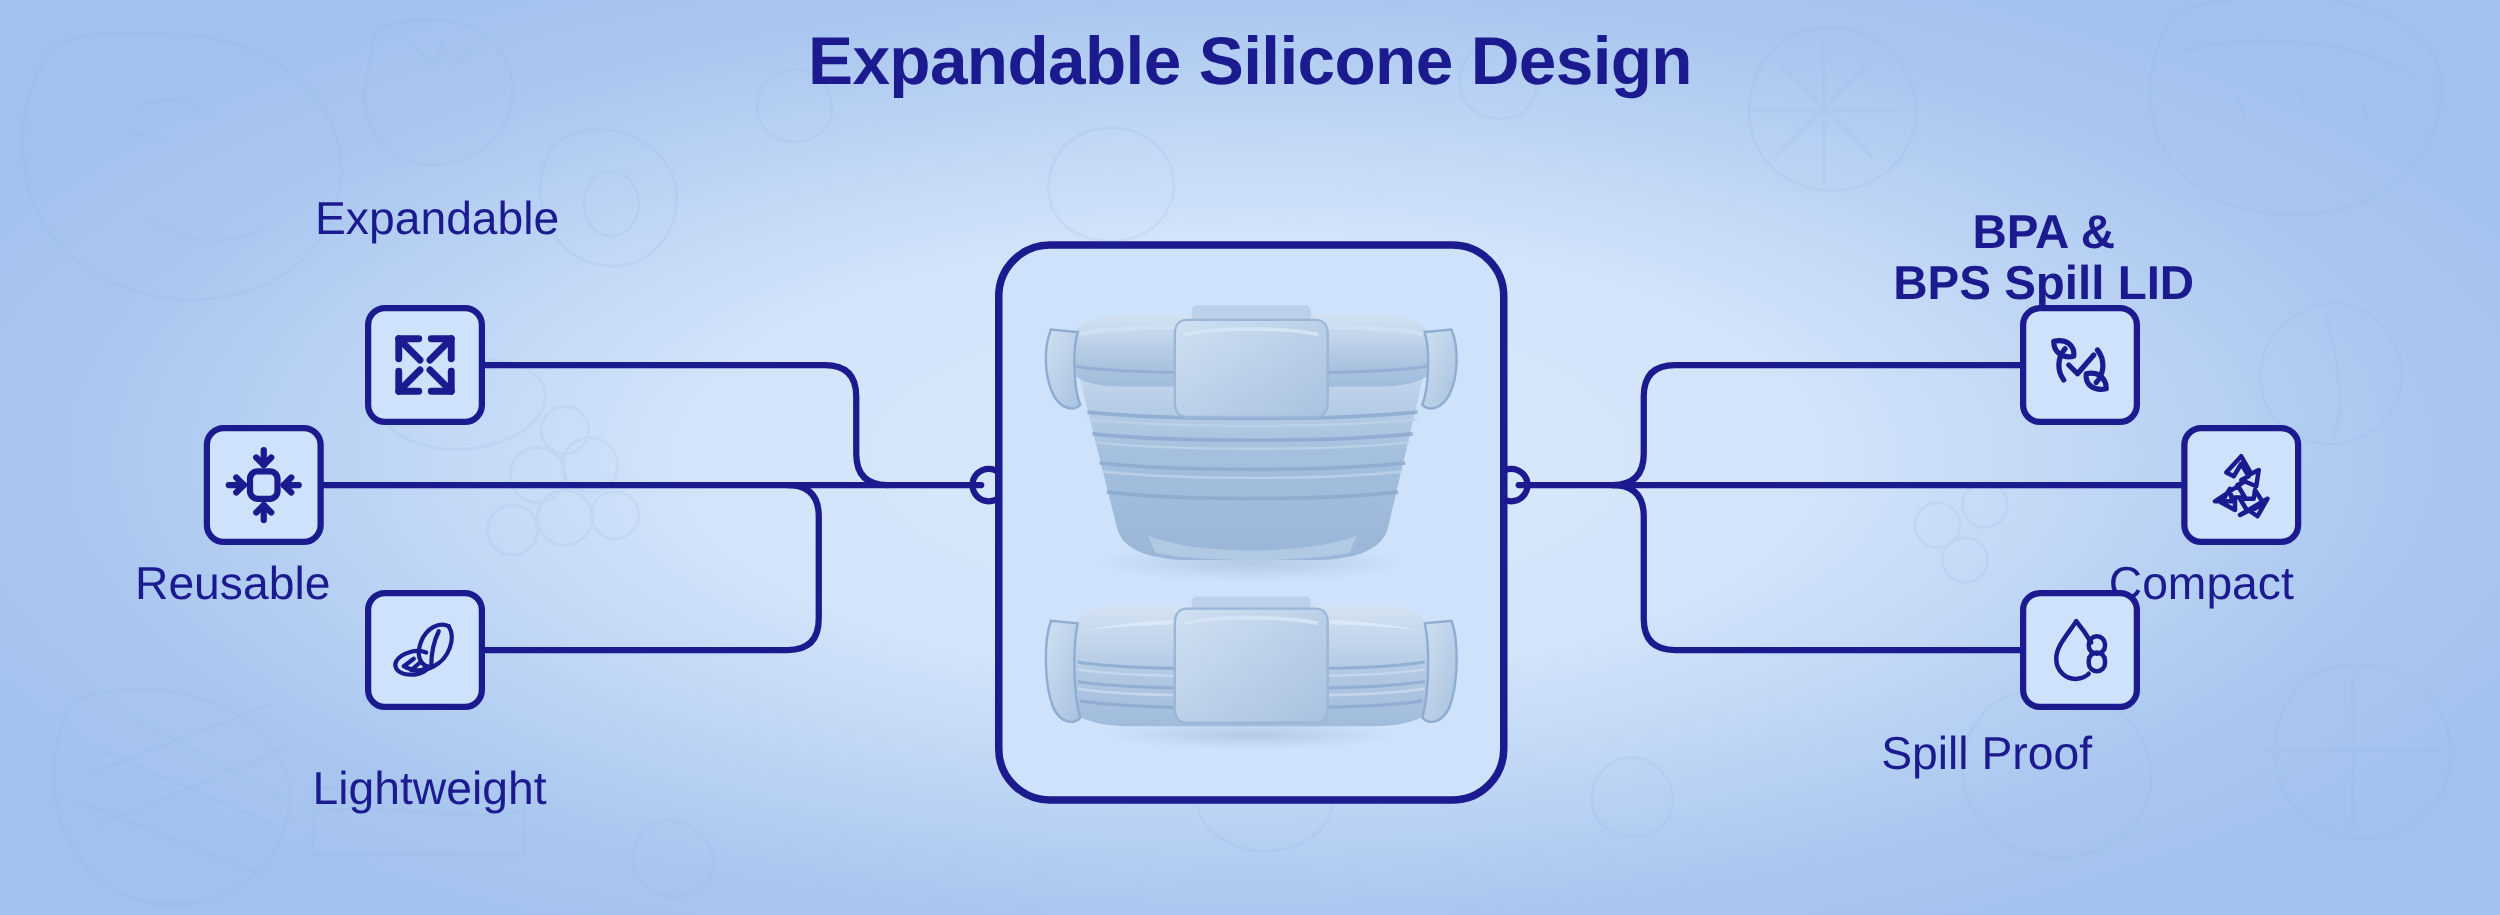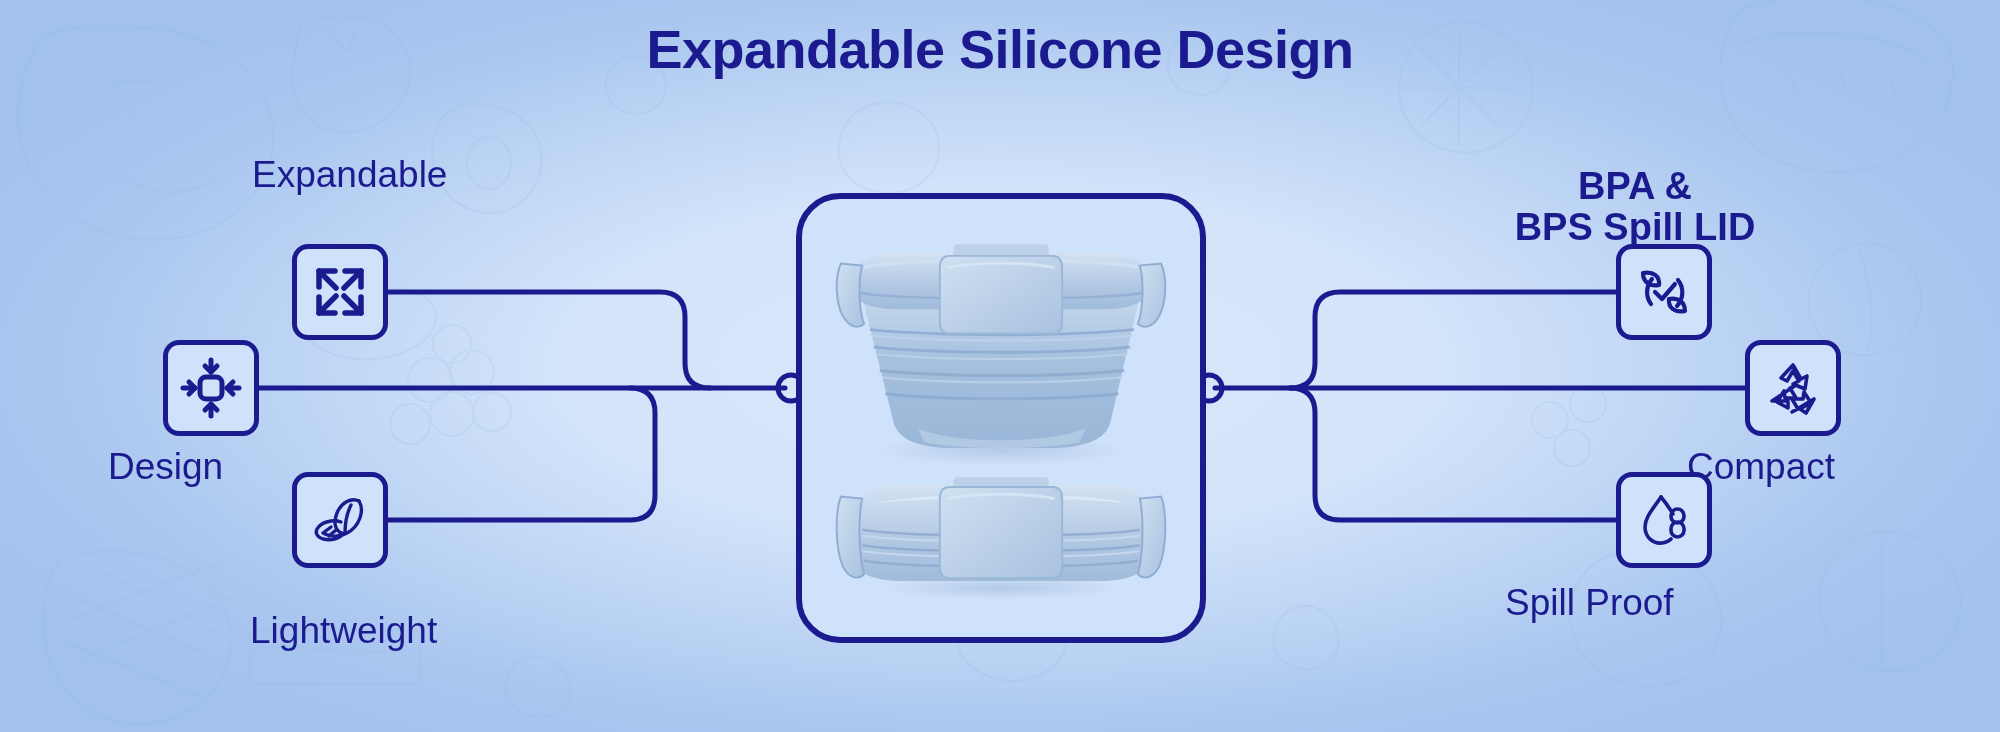--- a/index.html
+++ b/index.html
@@ -144,21 +144,21 @@
       <circle cx="1209" cy="388" r="13" fill="none"></circle>
 
       <path d="M1290 388 Q 1315 388 1315 363 V 317 Q 1315 292 1340 292 H 1616"></path>
 
       <path d="M1290 388 Q 1315 388 1315 413 V 495 Q 1315 520 1340 520 H 1616"></path>
     </g>
   </svg>
 
   <div class="lbl" style="left:252px;top:155px;">Expandable</div>
 
-  <div class="lbl" style="left:108px;top:447px;">Design</div>
+  <div class="lbl" style="left:108px;top:447px;">Reusable</div>
 
   <div class="lbl" style="left:250px;top:611px;text-align:right;">Lightweight</div>
 
   <div class="lbl bold" style="left:1490px;top:133px;width:290px;margin-top:33px;">
     <div>BPA &amp;</div>
     <div>BPS Spill LID</div>
   </div>
 
   <div class="lbl" style="left:1687px;top:447px;">Compact</div>
 

